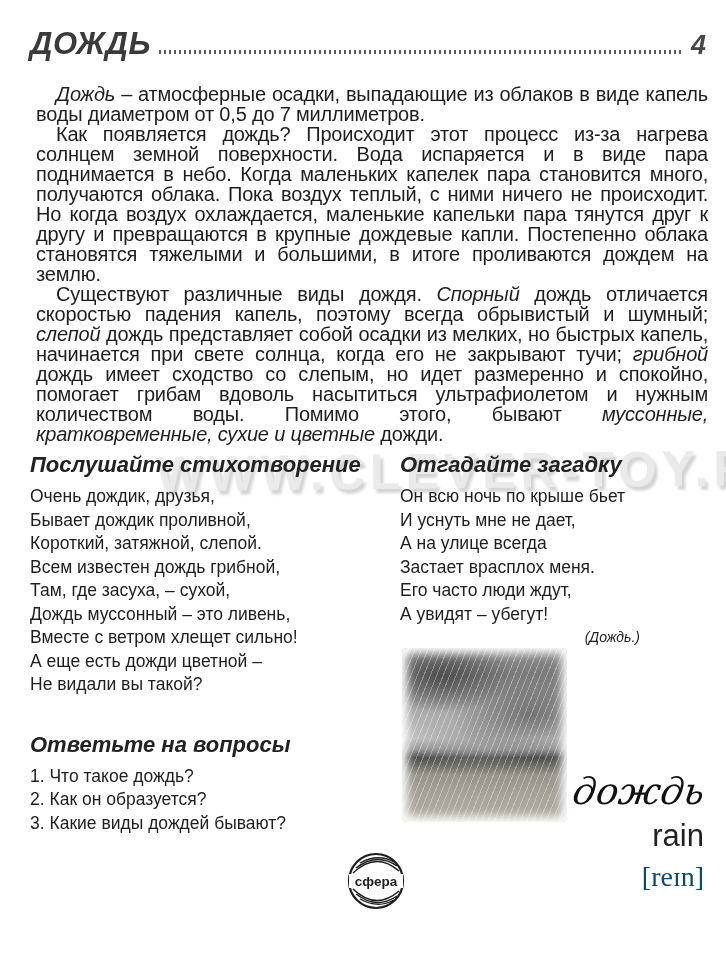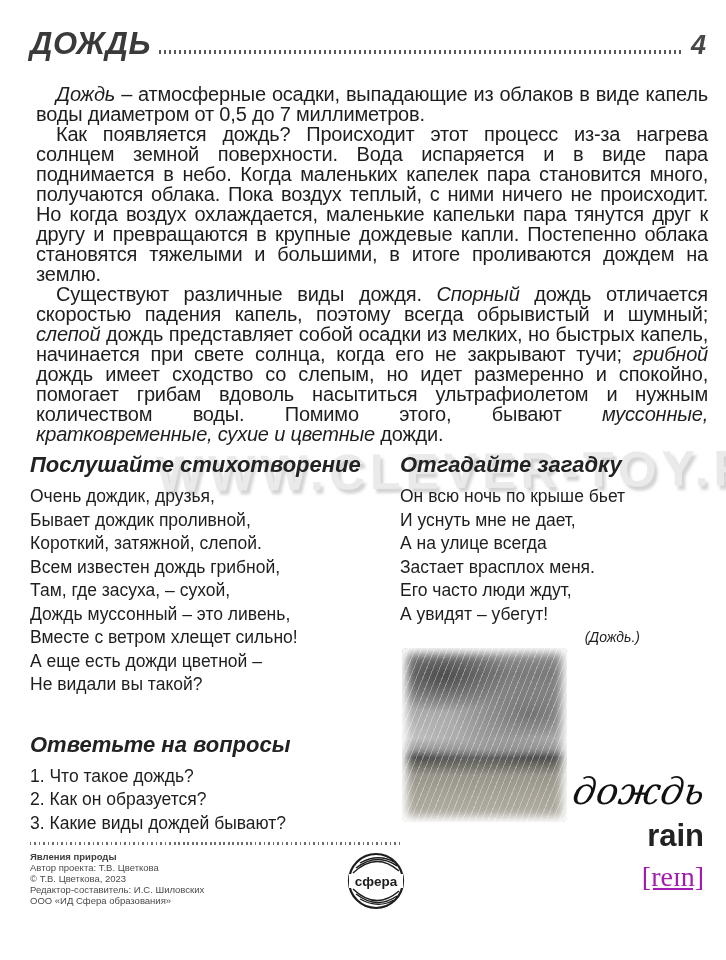--- a/index.html
+++ b/index.html
@@ -41,22 +41,22 @@
       radial-gradient(ellipse 115px 62px at 78% 38%,rgba(100,100,100,.8),rgba(100,100,100,0) 70%),
       radial-gradient(ellipse 100px 42px at 45% 52%,rgba(150,150,150,.7),rgba(150,150,150,0) 72%),
       linear-gradient(180deg,#8f8f8f 0%,#7a7a7a 15%,#a6a6a6 35%,#c4c4c4 52%,#9b9b9b 58%,
                       #4e4e4e 63%,#63635b 66%,#97948a 73%,#a8a49a 86%,#b3afa5 100%);
     box-shadow:inset 0 0 10px 5px #ffffff;}
 
   
   .word-stack{right:22px;top:770px;text-align:right;}
   .w-script{font-family:"DejaVu Serif",serif;font-style:italic;font-size:37px;line-height:44px;
             transform:skewX(-8deg);color:#111;}
-  .w-en{font-size:31px;font-weight:bold;line-height:43px;color:#222;}
-  .w-tr{font-family:"Liberation Serif",serif;font-size:28px;line-height:40px;color:#a21caf;text-decoration:underline;}
+  .w-en{font-size:31px;font-weight:normal;line-height:43px;color:#222;}
+  .w-tr{font-family:"Liberation Serif",serif;font-size:28px;line-height:40px;color:#0c4a6e;}
 
   
   .footer{left:30px;top:842px;width:372px;}
   .f-leader{height:3px;margin-bottom:6px;
     background:repeating-linear-gradient(90deg,#6d6d6d 0 1.5px,transparent 1.5px 4.5px);}
   .f-series{font-weight:bold;font-size:9.5px;line-height:11px;color:#3e3e3e;}
   .f-lines > div{font-size:9.5px;line-height:11px;color:#4a4a4a;}
 
   .logo{left:346px;top:851px;width:60px;height:60px;}
   .logo text{font-family:"Liberation Sans",sans-serif;}
@@ -115,30 +115,20 @@
   </div>
 
   <div class="layer photo"></div>
 
   <div class="layer word-stack">
     <div class="w-script">дождь</div>
     <div class="w-en">rain</div>
     <div class="w-tr">[reɪn]</div>
   </div>
 
-  <div class="layer footer">
-    <div class="f-leader"></div>
-    <div class="f-series">Явления природы</div>
-    <div class="f-lines">
-        <div>Автор проекта: Т.В. Цветкова</div>
-        <div>© Т.В. Цветкова, 2023</div>
-        <div>Редактор-составитель: И.С. Шиловских</div>
-        <div>ООО «ИД Сфера образования»</div>
-      </div>
-  </div>
 
   <svg class="layer logo" viewBox="0 0 60 60">
     <circle cx="30" cy="30" r="27" fill="none" stroke="#1d1d1d" stroke-width="2.2"></circle>
     <path d="M7 22 Q30 0 53 20" fill="none" stroke="#1d1d1d" stroke-width="1.5"></path>
     <path d="M10 17 Q31 1 51 15" fill="none" stroke="#1d1d1d" stroke-width="1.4"></path>
     <path d="M14 12 Q32 2 48 11" fill="none" stroke="#1d1d1d" stroke-width="1.3"></path>
     <path d="M7 38 Q30 60 53 40" fill="none" stroke="#1d1d1d" stroke-width="1.5"></path>
     <path d="M10 43 Q31 59 51 45" fill="none" stroke="#1d1d1d" stroke-width="1.4"></path>
     <path d="M14 48 Q32 58 48 49" fill="none" stroke="#1d1d1d" stroke-width="1.3"></path>
     <rect x="3" y="23" width="54" height="14" fill="#ffffff"></rect>

